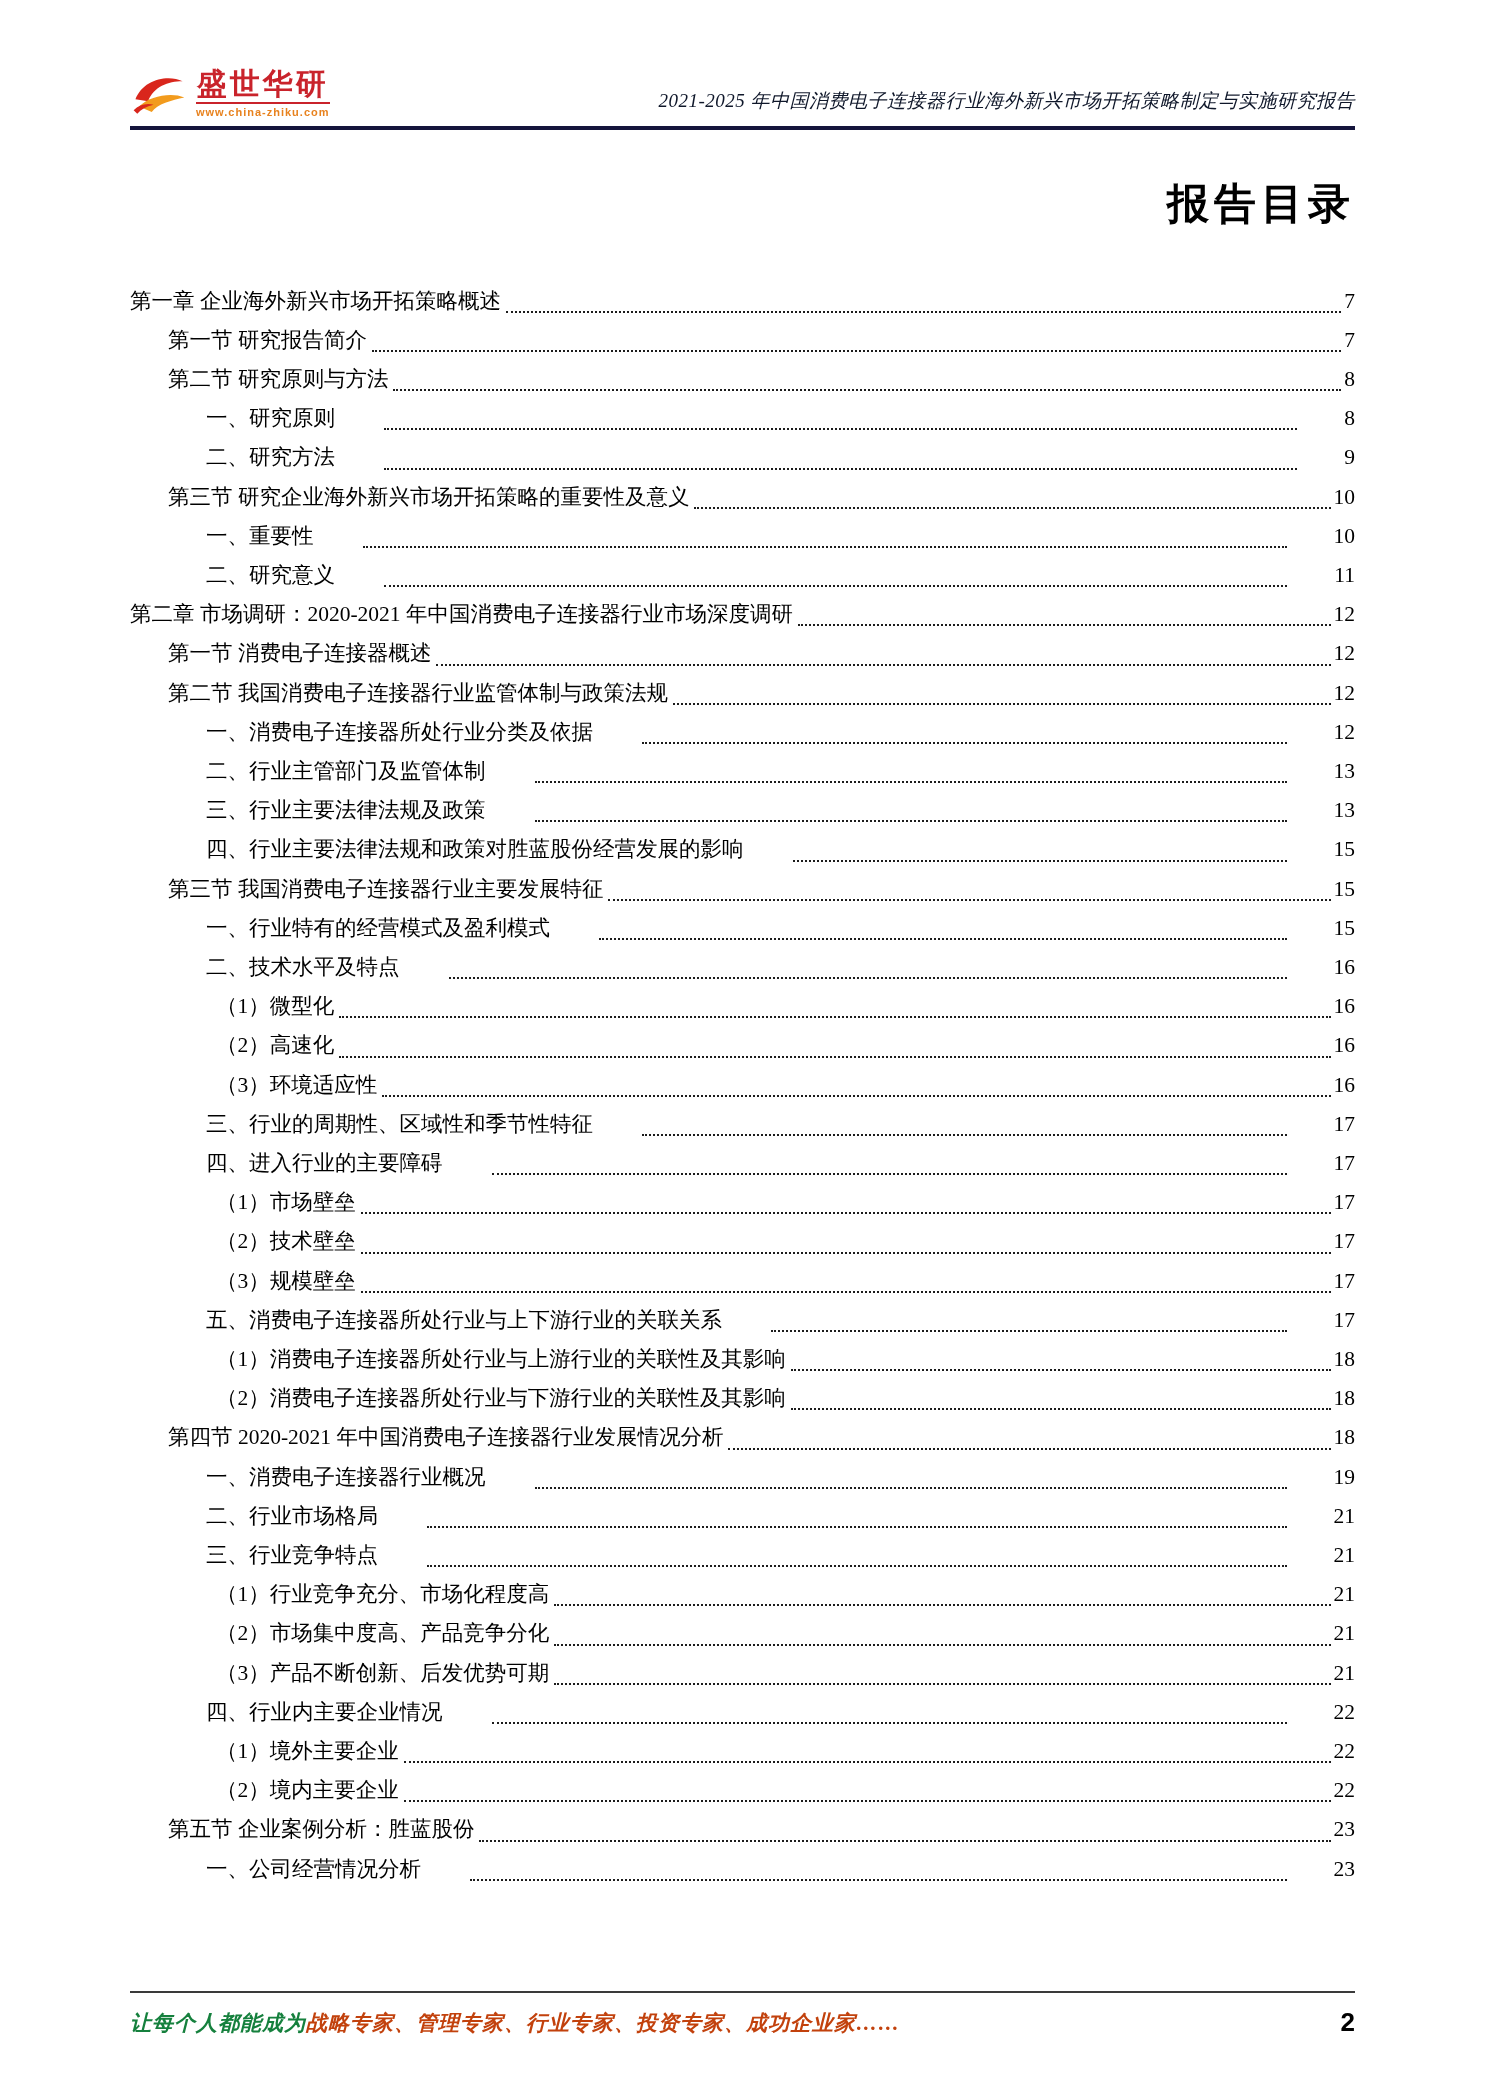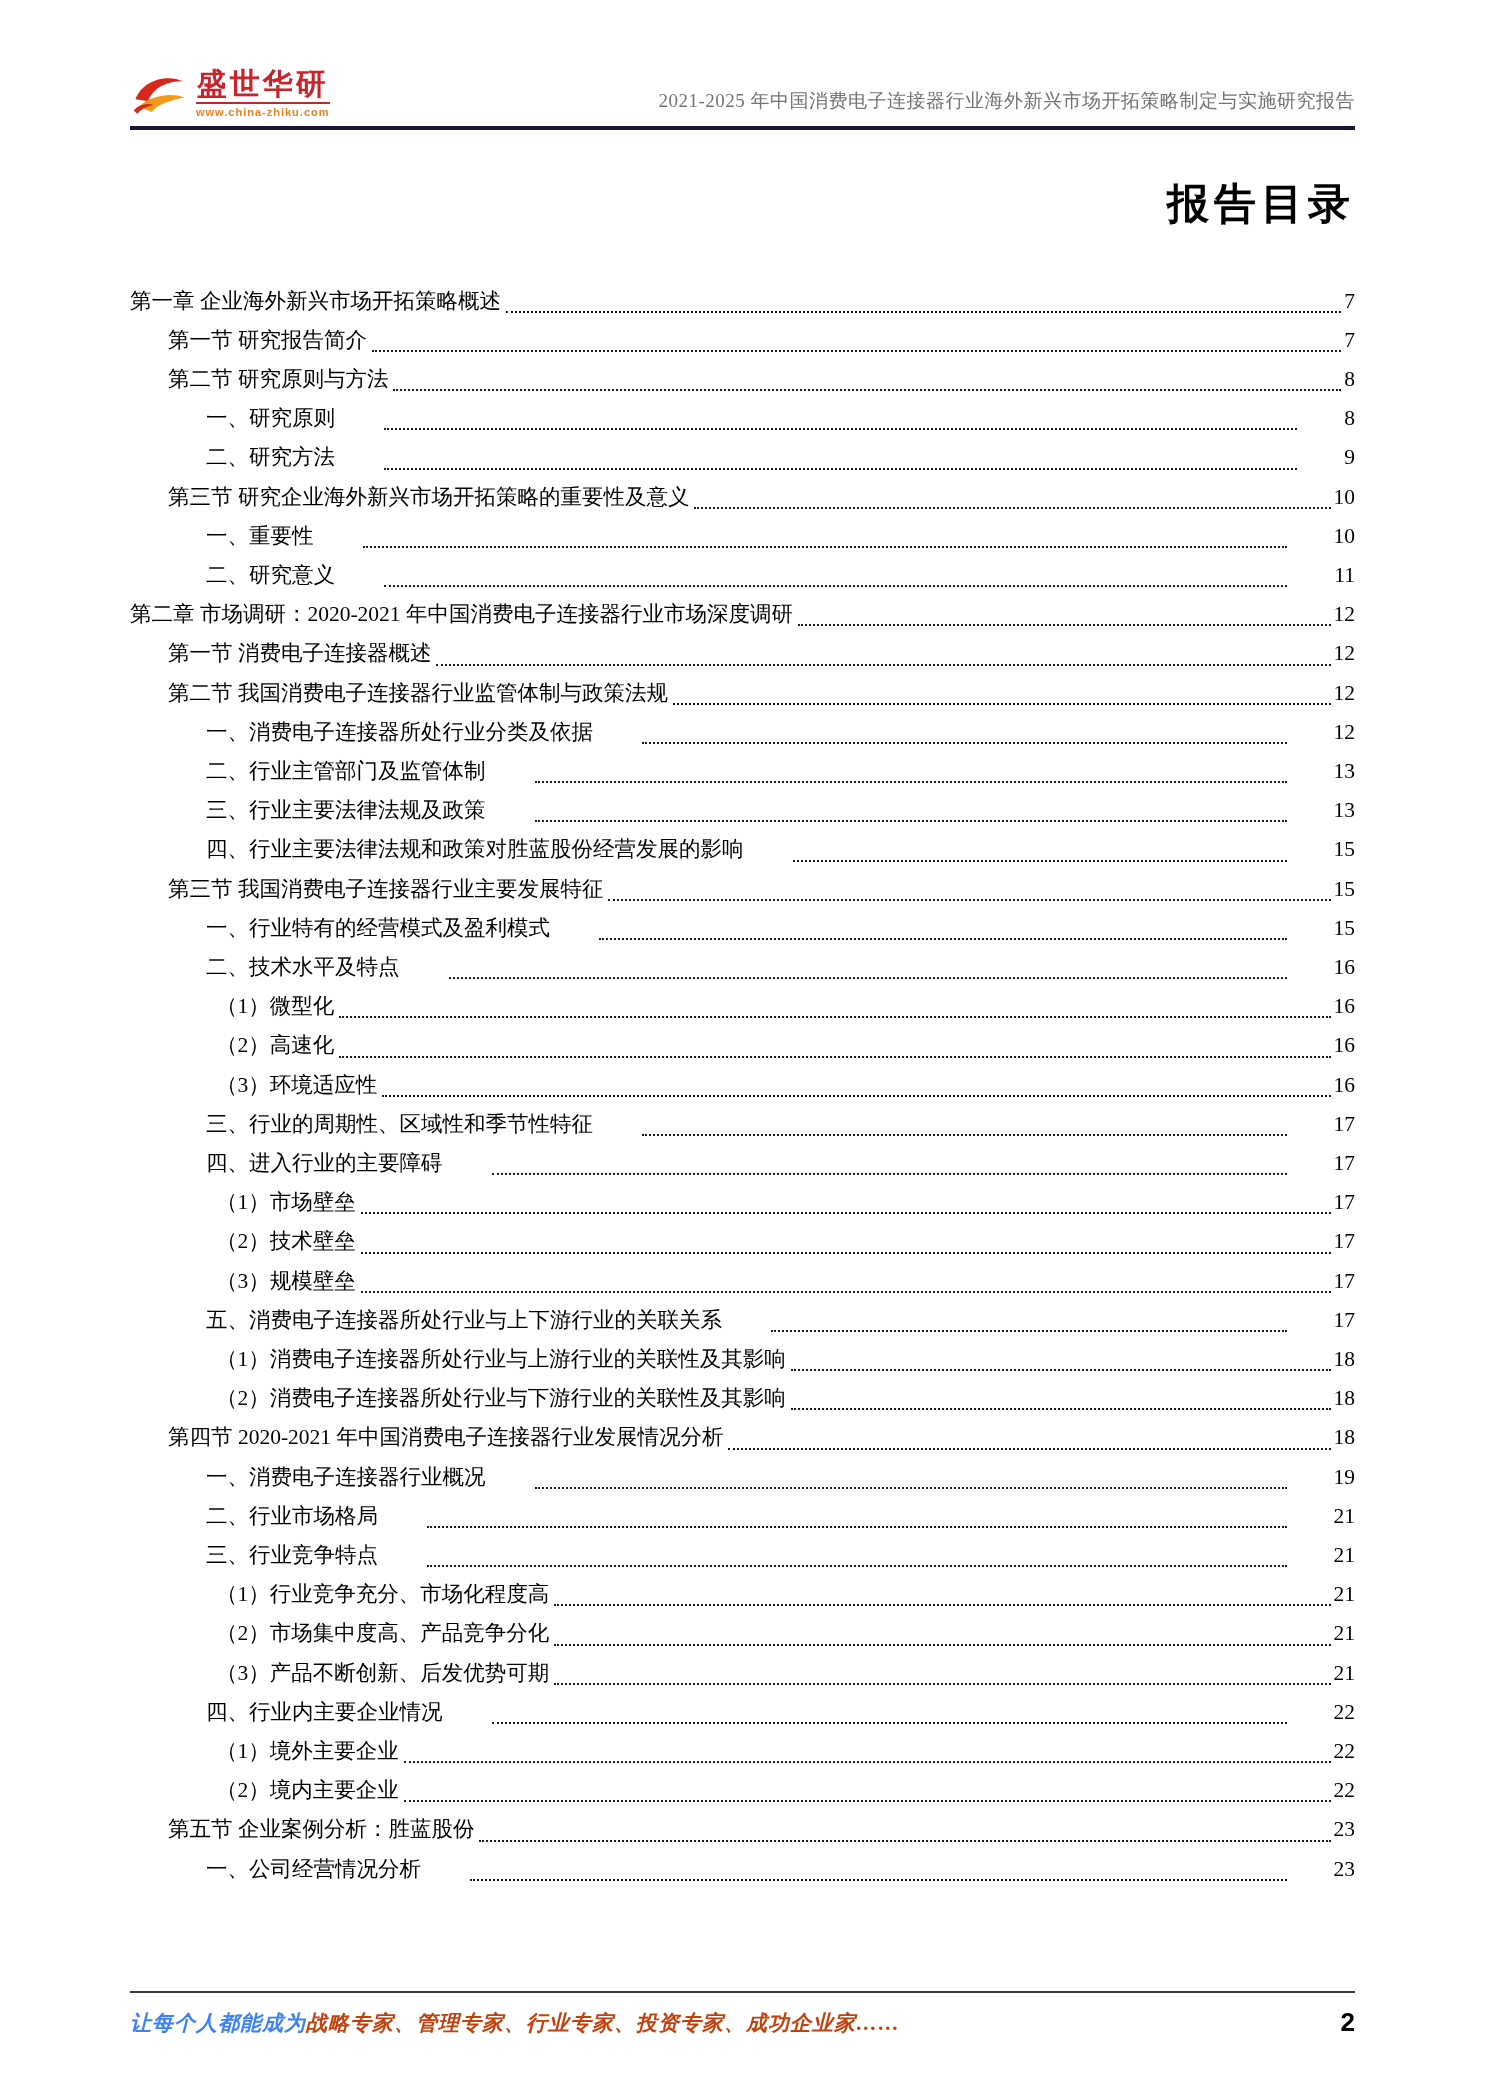--- a/index.html
+++ b/index.html
@@ -27,21 +27,21 @@
   .brand {
     font-family:"Liberation Sans","DejaVu Sans",sans-serif;
     font-weight:bold; font-size:30px; color:#c9232b; letter-spacing:3px; line-height:1.05;
   }
   .brand-url {
     font-family:"Liberation Sans","DejaVu Sans",sans-serif;
     font-size:11px; font-weight:bold; color:#e8821e; letter-spacing:1px;
     border-top:2px solid #c9232b; padding-top:2px; margin-top:2px;
   }
   .report-title {
-    font-size:19px; color:#737373; padding-bottom:4px; letter-spacing:0.5px;
+    font-size:19px; color:#0f172a; padding-bottom:4px; letter-spacing:0.5px;font-style:italic;
   }
 
   
   .doc-title {
     margin-top:46px;
     font-family:"Liberation Sans","DejaVu Sans",sans-serif;
     font-weight:bold; font-size:42px; color:#000; letter-spacing:5px;text-align:right;
   }
 
   
@@ -63,21 +63,21 @@
   .level-4 { padding-left:86px; }
 
   
   .footer {
     position:absolute; left:130px; right:130px; bottom:62px;
     border-top:2px solid #3a3a3a;
     padding-top:14px;
     display:flex; justify-content:space-between; align-items:center;
   }
   .motto { font-size:21px; font-weight:bold; font-style:italic; letter-spacing:1px; }
-  .motto-prefix { color:#3b82f6; }
+  .motto-prefix { color:#15803d; }
   .motto-main { color:#c2410c;font-style:italic; }
   .page-num {
     font-family:"Liberation Sans","DejaVu Sans",sans-serif;
     font-size:26px; font-weight:bold; color:#000;
   }
 </style>
 </head>
 <body>
 
 <div class="page">

